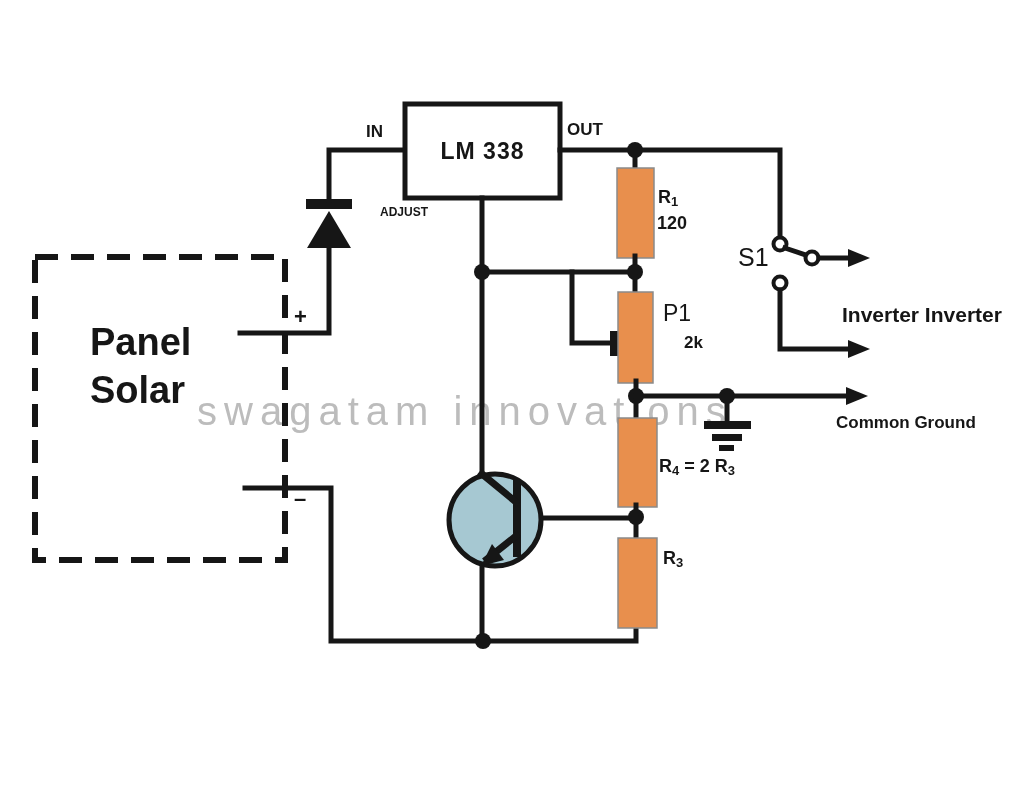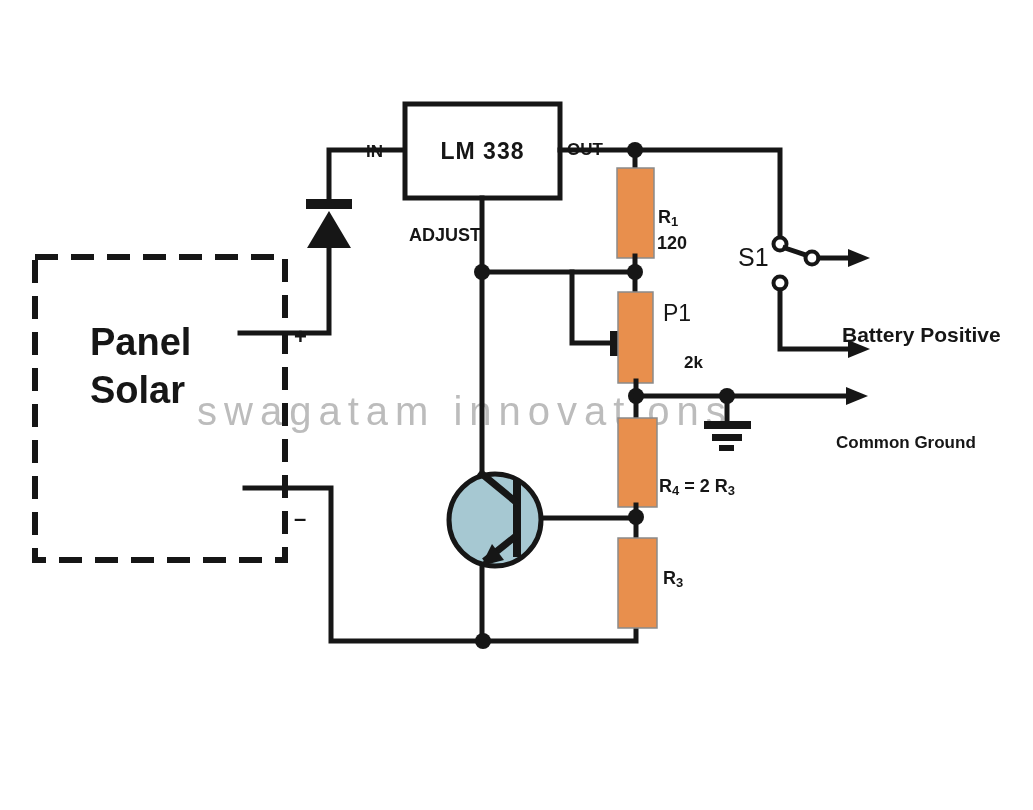--- a/index.html
+++ b/index.html
@@ -9,21 +9,21 @@
     --transistor-fill:#a6c8d2;
     --watermark:#b5b5b5;
   }
   html,body{margin:0;padding:0;background:#ffffff;}
   .canvas{
     position:relative;width:1033px;height:810px;background:#ffffff;overflow:hidden;
     font-family:"Liberation Sans",sans-serif;color:#161616;
   }
   .canvas svg{position:absolute;left:0;top:0;z-index:2;}
   .lbl{position:absolute;z-index:3;white-space:pre;line-height:1.05;}
-  .b{font-weight:bold;margin-top:20px;}
+  .b{font-weight:bold;}
   .sub{font-size:0.72em;vertical-align:-0.22em;}
   .w{stroke:var(--wire);stroke-width:5;fill:none;stroke-linecap:square;}
   .w7{stroke:var(--wire);stroke-width:7;fill:none;stroke-linecap:square;}
   .wb{fill:var(--wire);stroke:none;}
   .dot{fill:var(--wire);stroke:none;}
   .res{fill:var(--resistor-fill);stroke:var(--resistor-stroke);stroke-width:1.5;}
   .term{fill:#ffffff;stroke:var(--wire);stroke-width:4;}
   .dashbox{fill:none;stroke:var(--wire);stroke-width:6;stroke-dasharray:23 13;}
   .regbox{fill:#ffffff;stroke:var(--wire);stroke-width:5;}
   .tfill{fill:var(--transistor-fill);stroke:var(--wire);stroke-width:5;}
@@ -115,29 +115,29 @@
   <div class="solar">
     <div>Panel</div>
     <div>Solar</div>
   </div>
   <div class="lbl b" style="left:294px;top:305px;font-size:22px;">+</div>
   <div class="lbl b" style="left:294px;top:487px;font-size:22px;">–</div>
 
   <div class="lbl b" style="left:366px;top:123px;font-size:17px;">IN</div>
   <div class="lbl b" style="left:567px;top:121px;font-size:17px;">OUT</div>
   <div id="lm338-label">LM 338</div>
-  <div class="lbl b" style="left:409px;top:206px;font-size:18px;">ADJUST</div>
+  <div class="lbl b" style="left:380px;top:206px;font-size:12px;">ADJUST</div>
 
   <div class="lbl b" style="left:658px;top:188px;font-size:18px;"><span>R</span><span class="sub">1</span></div>
   <div class="lbl b" style="left:657px;top:214px;font-size:18px;">120</div>
 
   <div class="lbl" style="left:663px;top:301px;font-size:23px;">P1</div>
   <div class="lbl b" style="left:684px;top:334px;font-size:17px;">2k</div>
 
   <div class="lbl b" style="left:659px;top:457px;font-size:18px;"><span>R</span><span class="sub">4</span><span> = 2 R</span><span class="sub">3</span></div>
 
   <div class="lbl b" style="left:663px;top:549px;font-size:18px;"><span>R</span><span class="sub">3</span></div>
 
   <div class="lbl" style="left:738px;top:244px;font-size:25px;">S1</div>
-  <div class="lbl b" style="left:842px;top:304px;font-size:21px;">Battery Positive</div>
+  <div class="lbl b" style="left:842px;top:304px;font-size:21px;">Inverter Inverter</div>
   <div class="lbl b" style="left:836px;top:414px;font-size:17px;">Common Ground</div>
 
 </div>
 
 </body></html>

